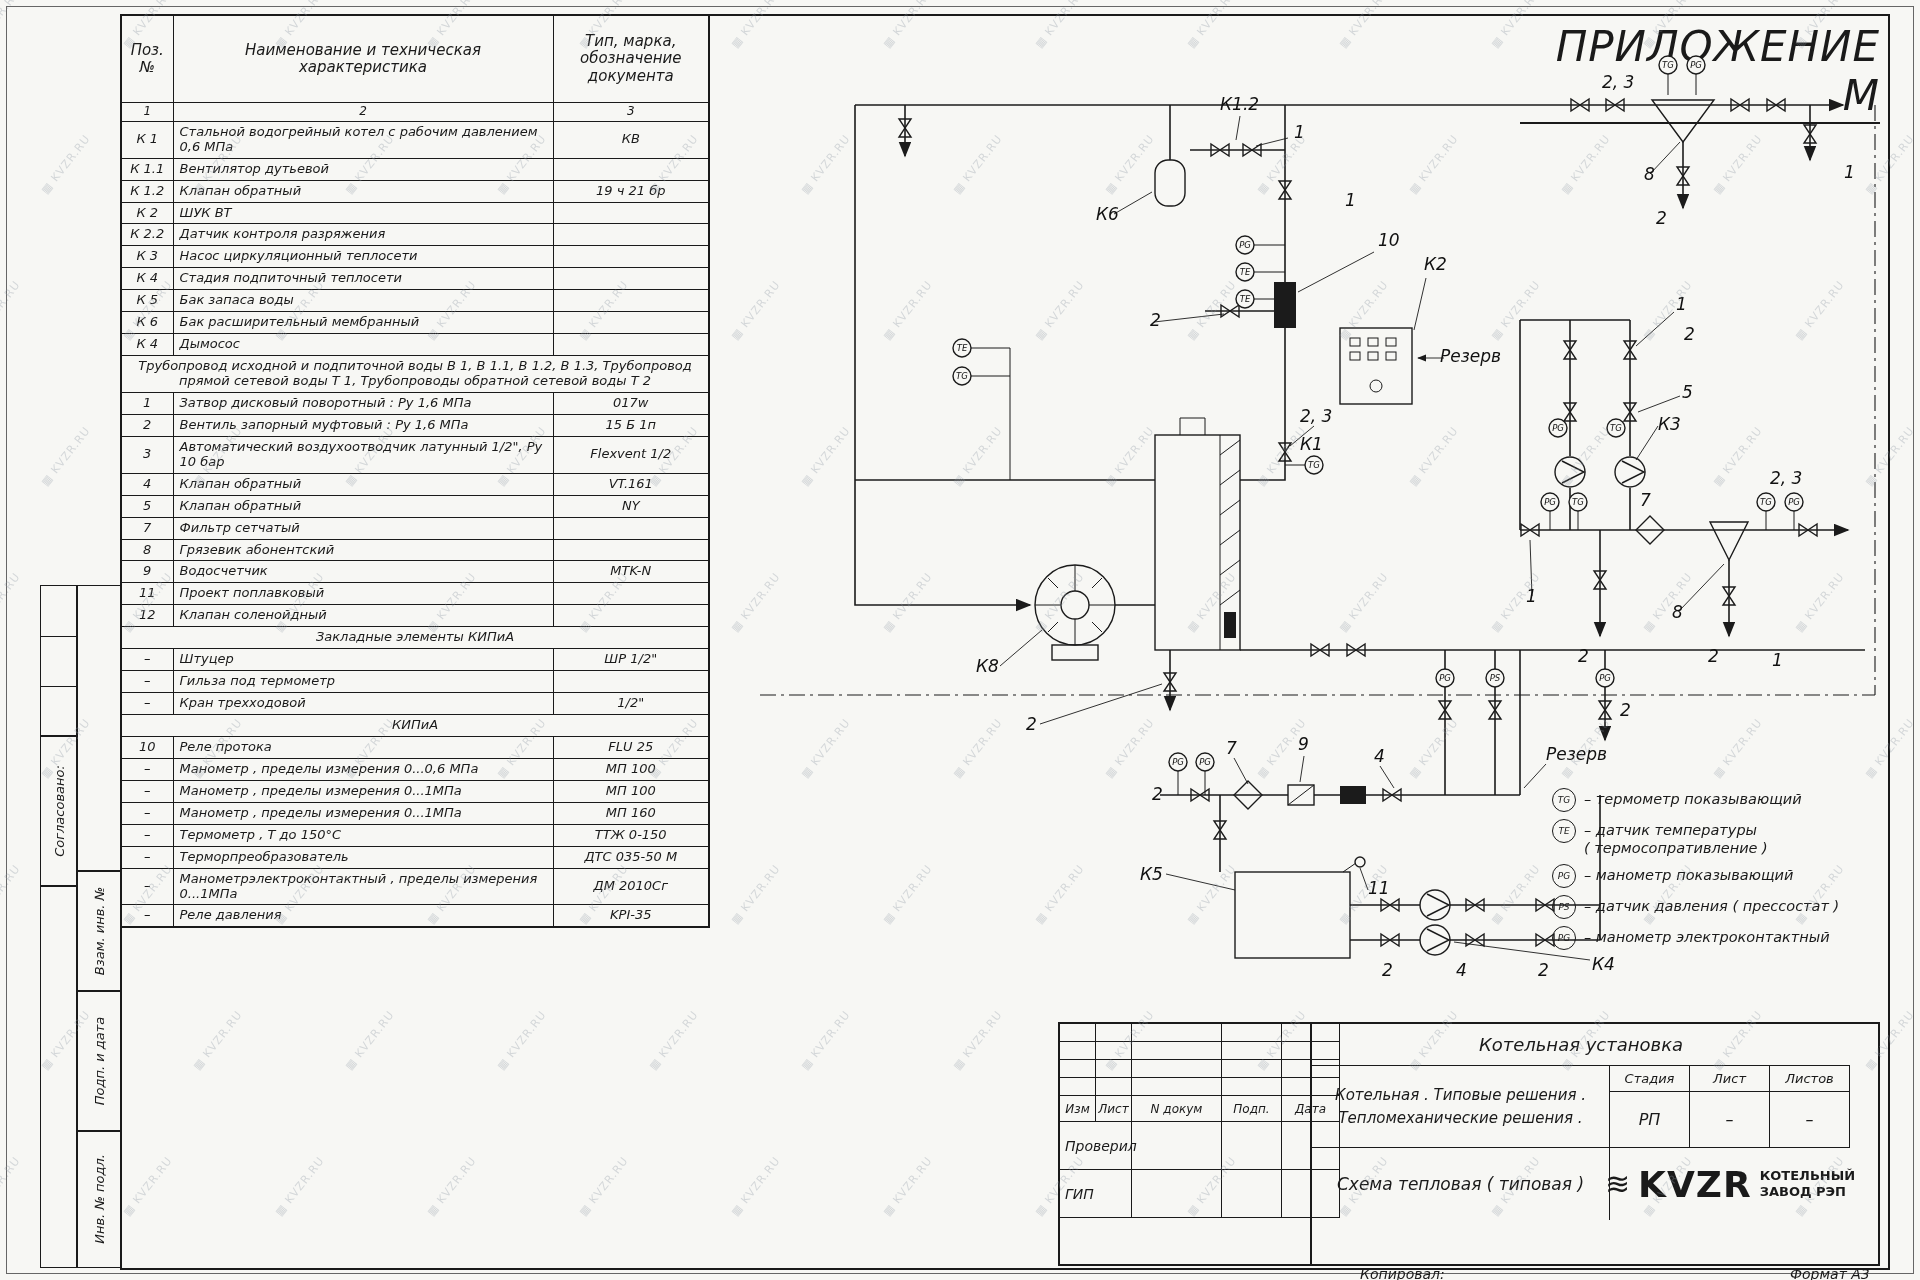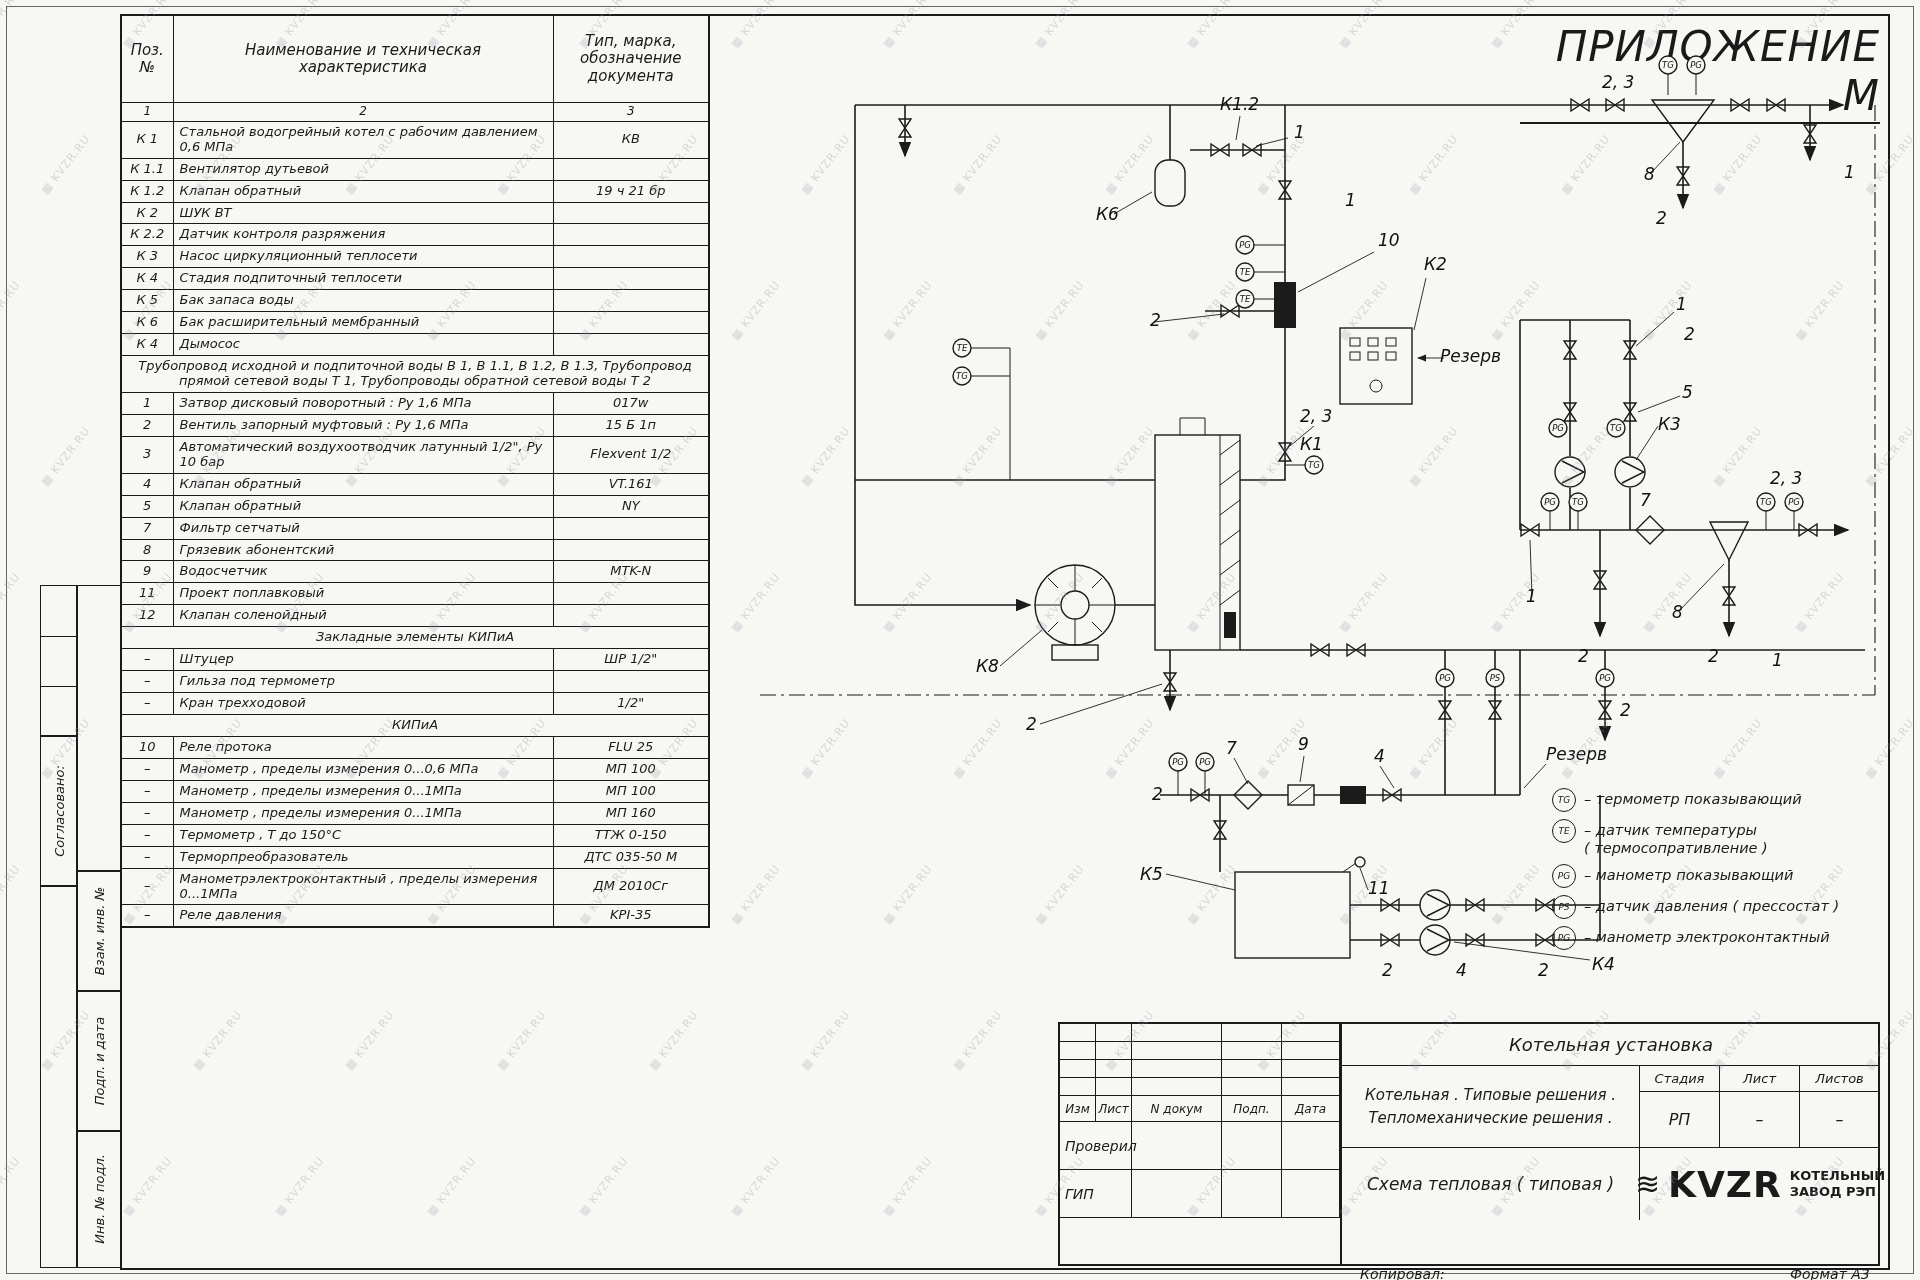--- a/index.html
+++ b/index.html
@@ -48,21 +48,21 @@
   .legend{position:absolute;left:1552px;top:788px;width:340px;}
   .legend-row{display:flex;align-items:flex-start;margin-bottom:7px;}
   .legend-sym{flex:0 0 22px;height:22px;border:1.5px solid #1a1a1a;border-radius:50%;
     font-size:9px;font-style:italic;display:flex;align-items:center;justify-content:center;margin-right:8px;}
   .legend-txt{font-size:14.5px;line-height:1.25;white-space:pre-line;padding-top:2px;}
 
   
   .tb{position:absolute;left:1058px;top:1022px;width:822px;height:244px;border:2px solid #1a1a1a;
     display:flex;box-sizing:border-box;background:transparent;}
   .tb *{box-sizing:border-box;}
-  .tb-left{width:282px;border-right:2px solid #1a1a1a;display:flex;flex-direction:column;}
+  .tb-left{width:252px;border-right:2px solid #1a1a1a;display:flex;flex-direction:column;}
   .tb-grid-top{display:grid;grid-template-columns:36px 36px 90px 60px 58px;grid-auto-rows:18px;height:72px;}
   .tb-grid-top div{border-right:1px solid #1a1a1a;border-bottom:1px solid #1a1a1a;}
   .tb-hrow{display:grid;grid-template-columns:36px 36px 90px 60px 58px;height:26px;}
   .tb-hrow div{border-right:1px solid #1a1a1a;border-bottom:1px solid #1a1a1a;
     font-size:12px;display:flex;align-items:center;justify-content:center;}
   .tb-role-row{display:grid;grid-template-columns:72px 90px 60px 58px;height:48px;}
   .tb-role-row div{border-right:1px solid #1a1a1a;border-bottom:1px solid #1a1a1a;
     font-size:14px;display:flex;align-items:center;padding-left:5px;}
   .tb-right{width:538px;display:flex;flex-direction:column;}
   .tb-doc{height:48px;border-bottom:1.5px solid #1a1a1a;display:flex;align-items:center;justify-content:center;

